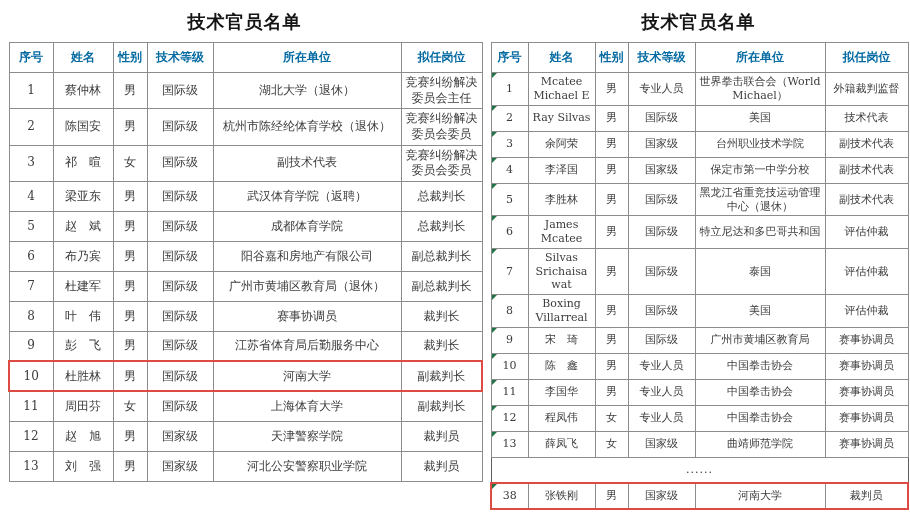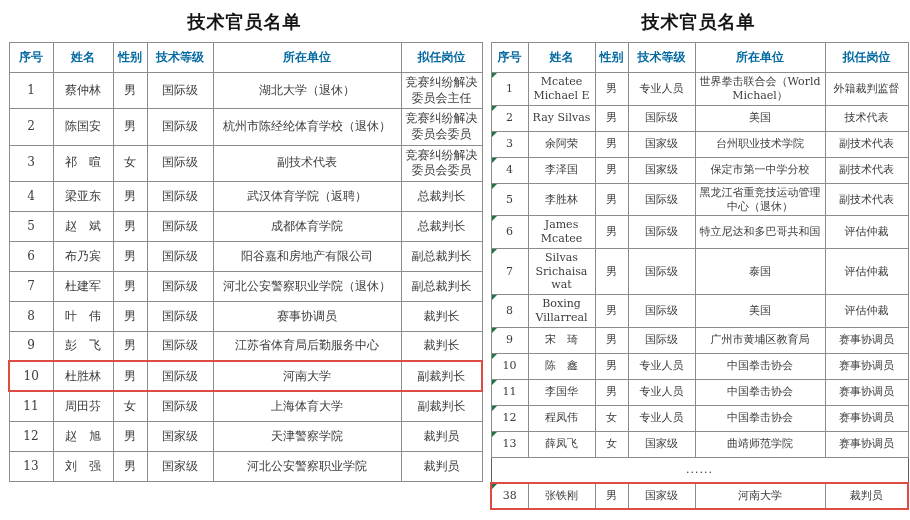--- a/index.html
+++ b/index.html
@@ -119,21 +119,21 @@
           <td>男</td>
           <td>国际级</td>
           <td>阳谷嘉和房地产有限公司</td>
           <td>副总裁判长</td>
         </tr>
         <tr>
           <td>7</td>
           <td>杜建军</td>
           <td>男</td>
           <td>国际级</td>
-          <td>河北公安警察职业学院（退休）</td>
+          <td>广州市黄埔区教育局（退休）</td>
           <td>副总裁判长</td>
         </tr>
         <tr>
           <td>8</td>
           <td>叶　伟</td>
           <td>男</td>
           <td>国际级</td>
           <td>赛事协调员</td>
           <td>裁判长</td>
         </tr>

